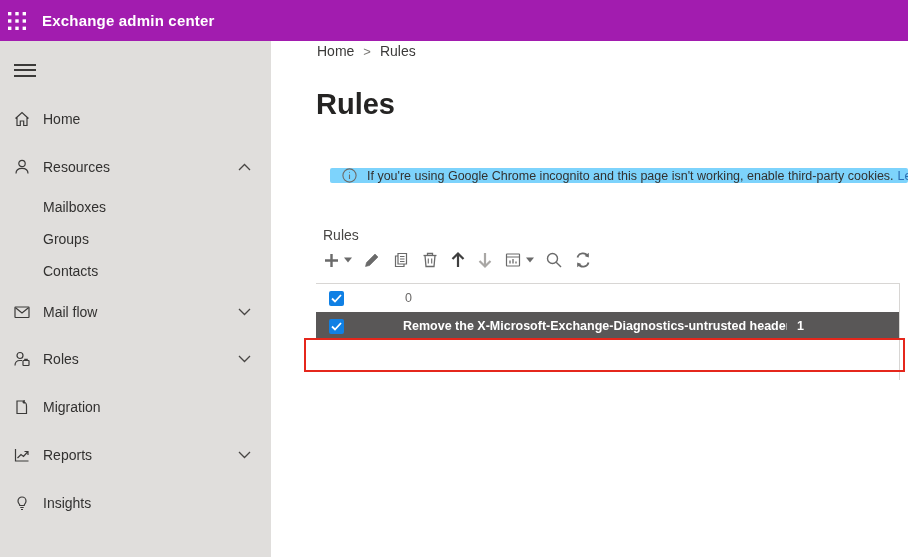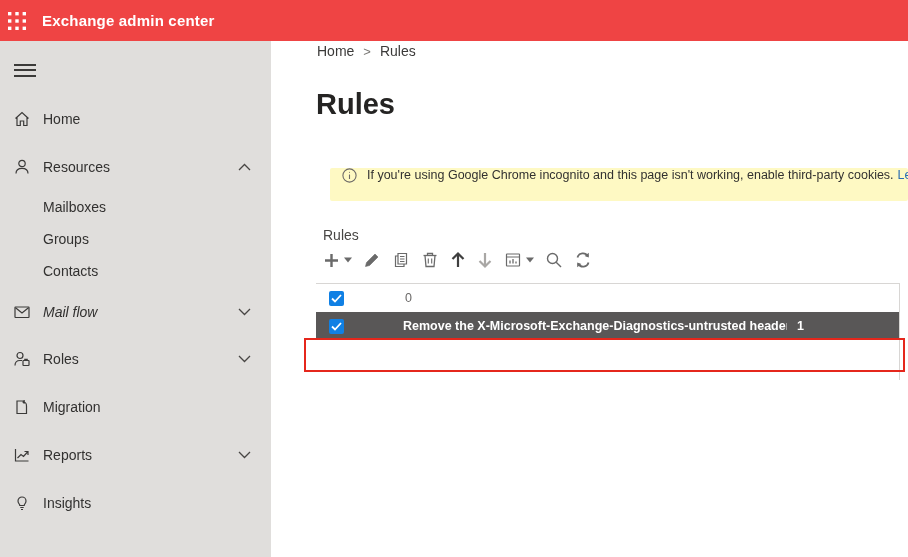--- a/index.html
+++ b/index.html
@@ -1,50 +1,50 @@
 <!DOCTYPE html>
 <html><head>
 <meta charset="utf-8">
 <style>
   * { margin: 0; padding: 0; box-sizing: border-box; }
   html, body { width: 908px; height: 557px; overflow: hidden; background: #fff;
     font-family: "Liberation Sans", sans-serif; -webkit-font-smoothing: antialiased; }
 
   
   .topbar { position: absolute; left: 0; top: 0; width: 908px; height: 41px;
-    background: #ef4444; display: flex; align-items: center; }
+    background: #a21caf; display: flex; align-items: center; }
   .waffle { width: 34px; height: 41px; display: flex; align-items: center; justify-content: center;
     cursor: pointer; margin-left: 0; }
   .waffle svg { display: block; }
   .topbar-title { color: #fff; font-size: 15px; font-weight: 700; margin-left: 8px; letter-spacing: .2px; }
 
   
   .sidebar { position: absolute; left: 0; top: 41px; width: 271px; height: 516px;
     background: #e0dedc; }
   .hamburger { width: 40px; height: 26px; margin: 16px 0 0 14px; display: flex;
     flex-direction: column; justify-content: center; gap: 3.5px; cursor: pointer; }
   .hamburger span { display: block; width: 22px; height: 2px; background: #3b3a39; }
   .nav-item { display: flex; align-items: center; height: 40px; padding-left: 12px;
     font-size: 14px; color: #323130; cursor: pointer; }
   .nav-item .icn { width: 20px; margin-right: 11px; display: flex; justify-content: center; align-items: center; }
   .nav-item.sub { height: 32px; padding-left: 43px; }
   .nav-item .chev { margin-left: auto; margin-right: 20px; display: flex; }
   .mt18 { margin-top: 16px; } .mt8 { margin-top: 8px; } .mt4 { margin-top: 4px; }
-  .mt5 { margin-top: 5px; font-style: italic; } .mt7 { margin-top: 7px; }
+  .mt5 { margin-top: 5px; } .mt7 { margin-top: 7px; }
 
   
   .main { position: absolute; left: 271px; top: 41px; width: 637px; height: 516px; background: #fff; }
   .breadcrumb { position: absolute; left: 46px; top: 2px; font-size: 14px; color: #3b3a39;
     display: flex; align-items: center; white-space: nowrap; }
   .breadcrumb .crumb { cursor: pointer; }
   .breadcrumb .sep { color: #7a7875; margin: 0 9px; font-size: 13px; }
   .page-title { position: absolute; left: 45px; top: 47px; font-size: 29px; font-weight: 700; color: #252423; }
 
-  .banner { position: absolute; left: 59px; top: 127px; width: 578px; height: 33px;
-    background: #fef9c3; display: flex; align-items: flex-start; padding-left: 12px;
+  .banner { position: absolute; left: 59px; top: 127px; width: 578px; height: 15px;
+    background: #7dd3fc; display: flex; align-items: flex-end; padding-left: 12px;
     font-size: 12.5px; color: #323130; white-space: nowrap; overflow: hidden; border-radius: 2px; }
   .banner .info-icn { margin-right: 10px; display: flex; flex: none; }
   .banner a { color: #2a6db3; text-decoration: none; margin-left: 4px; cursor: pointer; }
 
   .rules-label { position: absolute; left: 52px; top: 186px; font-size: 14px; color: #484644; }
 
   .toolbar { position: absolute; left: 51px; top: 207px; display: flex; align-items: center; gap: 9px; height: 24px; }
   .tbtn { display: flex; align-items: center; gap: 4px; cursor: pointer; padding: 1px; }
   .tbtn svg { display: block; }
 

